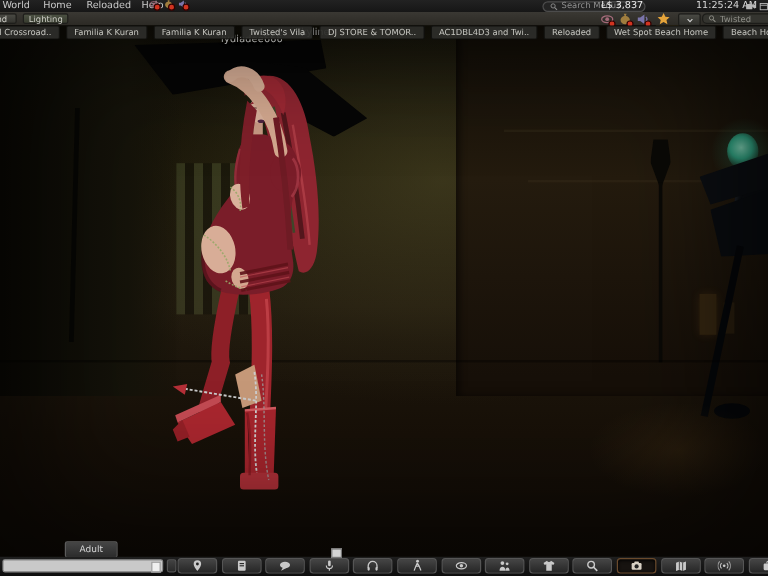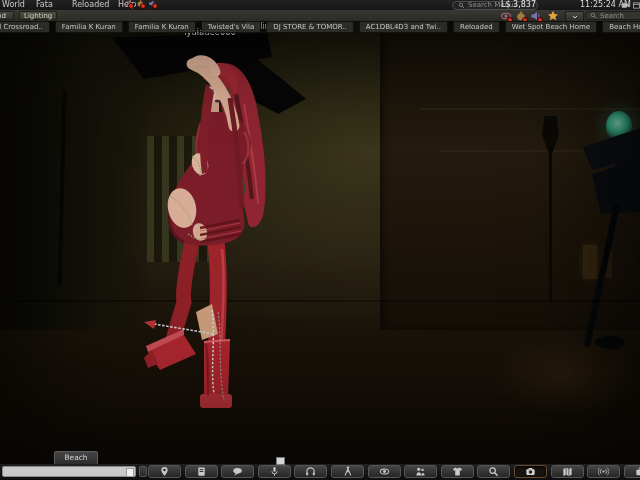--- a/index.html
+++ b/index.html
@@ -164,21 +164,21 @@
       <path d="M90 54 C96 90 100 130 102 164" stroke="#6e1b24" stroke-width="5" fill="none"></path>
     </svg>
 
     <div class="abs hovertext">Skyline</div>
     <div class="abs nametag">lydiadee666</div>
     <div class="abs vignette"></div>
   </div>
 
   <div id="menubar">
     <span class="menu-item" style="left:2px">World</span>
-    <span class="menu-item" style="left:36px">Fata</span>
+    <span class="menu-item" style="left:36px">Home</span>
     <span class="menu-item" style="left:72px">Reloaded</span>
     <span class="menu-item" style="left:118px">Help</span>
     <span class="abs" style="left: 124px; top: -1px; display: inline-flex; gap: 3px;">
         <span class="chip eye" style="height: 9px; width: 9px;">
           <svg viewBox="0 0 12 12" style="width:9px;height:9px">
             <ellipse cx="6" cy="6" rx="4.6" ry="2.8" fill="none" stroke="currentColor" stroke-width="1.1"></ellipse>
             <circle cx="6" cy="6" r="1.6" fill="currentColor"></circle>
           </svg>
           <i class="dot"></i>
         </span>
@@ -259,37 +259,37 @@
           </svg>
         </span>
     </span>
     <span class="search-field">
       <span style="width:7px;height:7px">
           <svg viewBox="0 0 12 12" style="width:100%;height:100%">
             <circle cx="5" cy="5" r="3" fill="none" stroke="currentColor" stroke-width="1.3"></circle>
             <line x1="7.3" y1="7.3" x2="10.6" y2="10.6" stroke="currentColor" stroke-width="1.5"></line>
           </svg>
         </span>
-      <span>Search</span>
+      <span>Twisted</span>
     </span>
   </div>
 
   <div id="favbar">
       <span class="fav-tab">al Crossroad..</span>
       <span class="fav-tab">Familia K Kuran</span>
       <span class="fav-tab">Familia K Kuran</span>
       <span class="fav-tab">Twisted's Vila</span>
       <span class="fav-tab">DJ STORE &amp; TOMOR..</span>
       <span class="fav-tab">AC1DBL4D3 and Twi..</span>
       <span class="fav-tab">Reloaded</span>
       <span class="fav-tab">Wet Spot Beach Home</span>
       <span class="fav-tab">Beach Home</span>
     </div>
 
-  <div id="stand-btn">Beach</div>
+  <div id="stand-btn">Adult</div>
 
   <div id="voice-ind"></div>
   <div id="bottombar">
     <div id="chatbar">
         <span class="nub"></span>
       </div>
     <div class="chat-exp"></div>
     <div id="tb-buttons">
         <div class="tb-btn" style="left: 148px;">
           <span>

